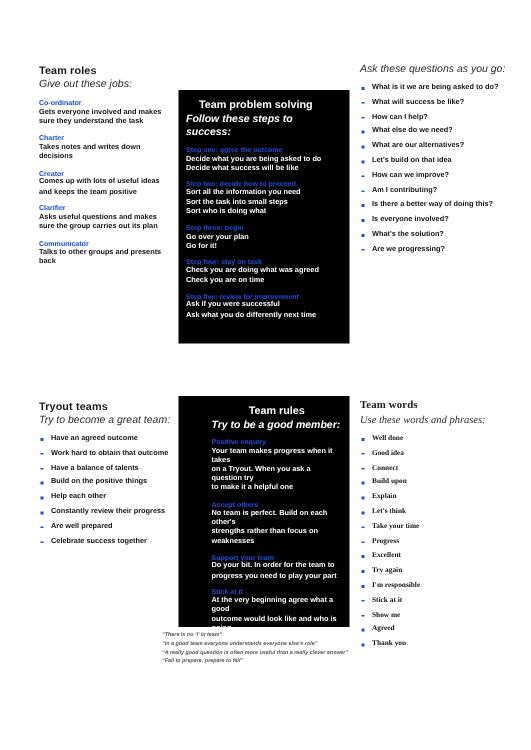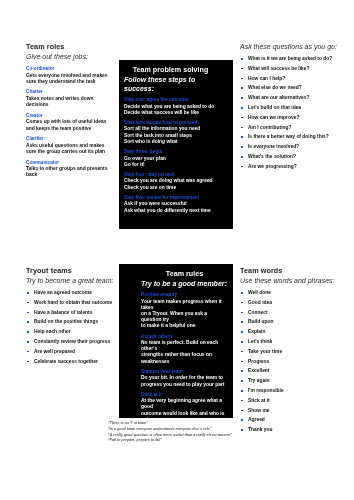--- a/index.html
+++ b/index.html
@@ -197,21 +197,21 @@
     </div>
     <div class="step">
       <div class="step-head">Stick at it</div>
       <div class="step-line">At the very beginning agree what a good</div>
       <div class="step-line">outcome would look like and who is going</div>
       <div class="step-line">to do what. Once you get started, stay</div>
       <div class="step-line">involved</div>
     </div>
   </div>
 
-  <div class="col" style="left:240px;top:266px;width:110px;">
+  <div class="col" style="left:240px;top:266px;width:110px;font-family:Liberation Serif, serif;">
     <div class="col-title">Team words</div>
     <div class="col-sub">Use these words and phrases:</div>
     <ul class="blist" style="margin-top:4px;">
       <li>Well done</li>
       <li>Good idea</li>
       <li>Connect</li>
       <li>Build upon</li>
       <li>Explain</li>
       <li>Let's think</li>
       <li>Take your time</li>

